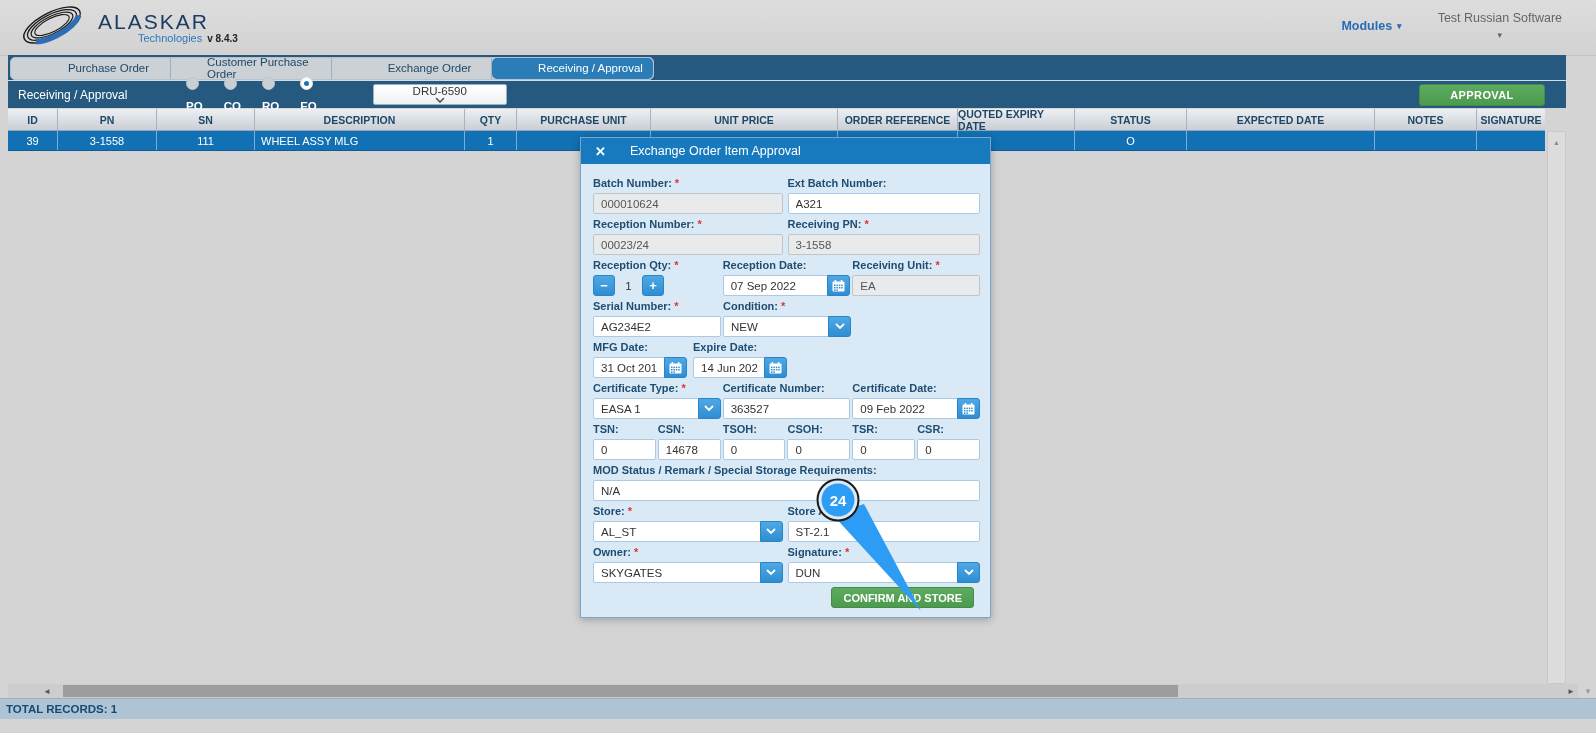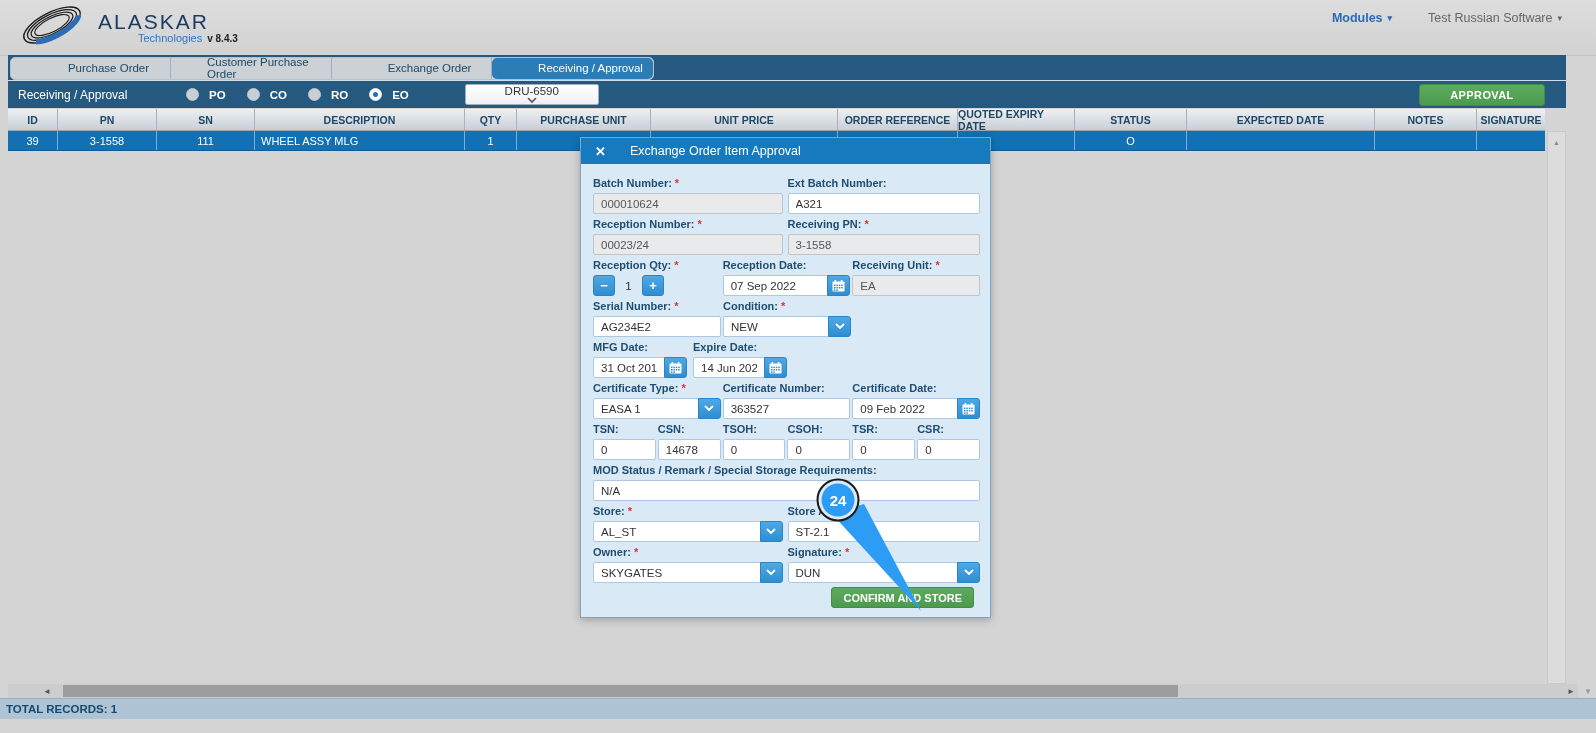--- a/index.html
+++ b/index.html
@@ -12,35 +12,35 @@
   .topbar{position:absolute;top:0;left:0;width:1596px;height:55px;
     background:linear-gradient(#dddddd,#d2d2d2);border-bottom:1px solid #c2c2c2;}
   .brand{position:absolute;left:16px;top:4px;display:flex;align-items:flex-start;}
   .brand-text{margin-left:-16px;margin-top:8px;}
   .brand-name{font-size:21px;letter-spacing:2px;color:#1d3c63;font-weight:400;line-height:20px;}
   .brand-sub{font-size:11px;color:#2d77c2;margin-left:40px;line-height:12px;}
   .brand-ver{font-size:10px;color:#222;margin-left:5px;font-weight:bold;}
   .top-menus{position:absolute;right:34px;top:11px;display:flex;gap:36px;align-items:center;}
   .menu{display:flex;align-items:center;gap:5px;font-size:12.5px;cursor:pointer;}
   .menu.modules{color:#2a6bb5;font-weight:bold;}
-  .menu.user{color:#666;}
+  .menu.user{color:#666;flex-direction:column;}
   .menu .caret{font-size:9px;}
   
   .band{position:absolute;top:55px;left:8px;width:1558px;height:53px;background:#26597f;}
   .tabs-row{height:25px;border-bottom:1px solid #cfdde8;display:flex;align-items:center;}
   .tab-group{display:flex;margin-left:2px;margin-top:1px;height:21px;
     background:#ccd1d6;border:1px solid #b5c1cb;border-radius:5px;overflow:hidden;}
   .tab{width:123px;display:flex;align-items:center;justify-content:center;
     font-size:11.5px;color:#1e4866;border-right:1px solid #9fafbc;cursor:pointer;padding-left:36px;}
   .tab:last-child{border-right:none;}
   .tab.active{background:#2b7db8;color:#fff;border-radius:5px;border-right:none;font-weight:400;}
   .toolbar{height:27px;display:flex;align-items:center;padding-left:10px;}
   .tb-title{color:#fff;font-size:12px;width:118px;}
   .radios{display:flex;align-items:center;gap:21px;margin-left:50px;}
-  .radio{display:flex;align-items:flex-end;gap:10px;cursor:pointer;}
+  .radio{display:flex;align-items:flex-start;gap:10px;cursor:pointer;flex-direction:column;}
   .rb{width:13px;height:13px;border-radius:50%;background:#c9cfd5;border:1px solid #bcc5cd;box-sizing:border-box;}
   .rb.checked{background:#fff;border-color:#e8e8e8;position:relative;}
   .rb.checked::after{content:"";position:absolute;left:3px;top:3px;width:5px;height:5px;border-radius:50%;background:#1f72b5;}
   .radio span.rlabel{color:#fff;font-size:11.5px;font-weight:bold;}
   .select{margin-left:56px;width:134px;height:21px;background:linear-gradient(#ffffff,#eef1f3);
     border:1px solid #9fb0bd;border-radius:2px;display:flex;align-items:center;
     padding:0 8px;box-sizing:border-box;font-size:11.5px;color:#333;cursor:pointer;flex-direction:column;}
   .select .sel-text{flex:1;}
   .btn-green{background:linear-gradient(#5cab5e,#4c9a4e);border:1px solid #458c47;color:#fff;
     font-family:"Liberation Sans",sans-serif;font-weight:bold;border-radius:3px;cursor:pointer;}

